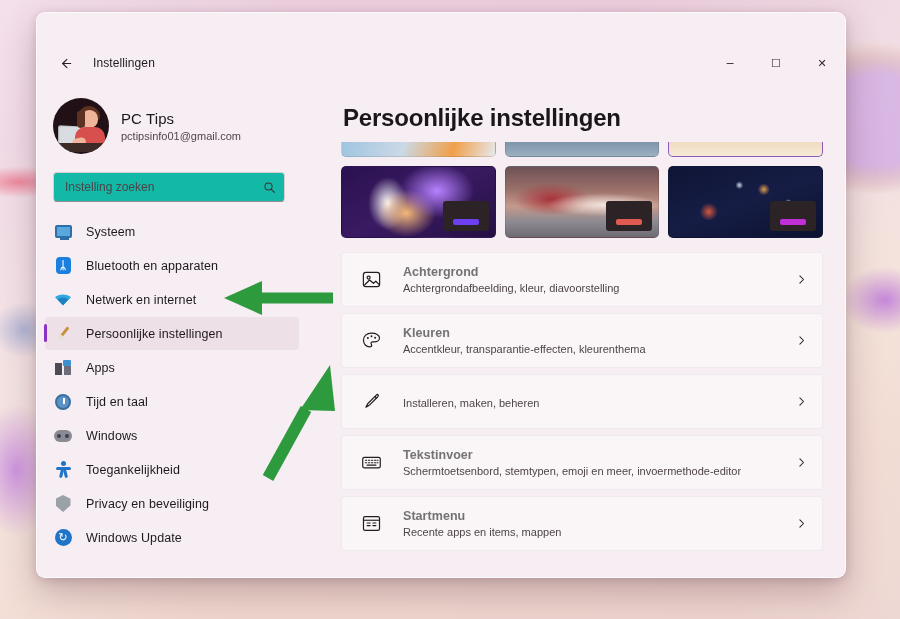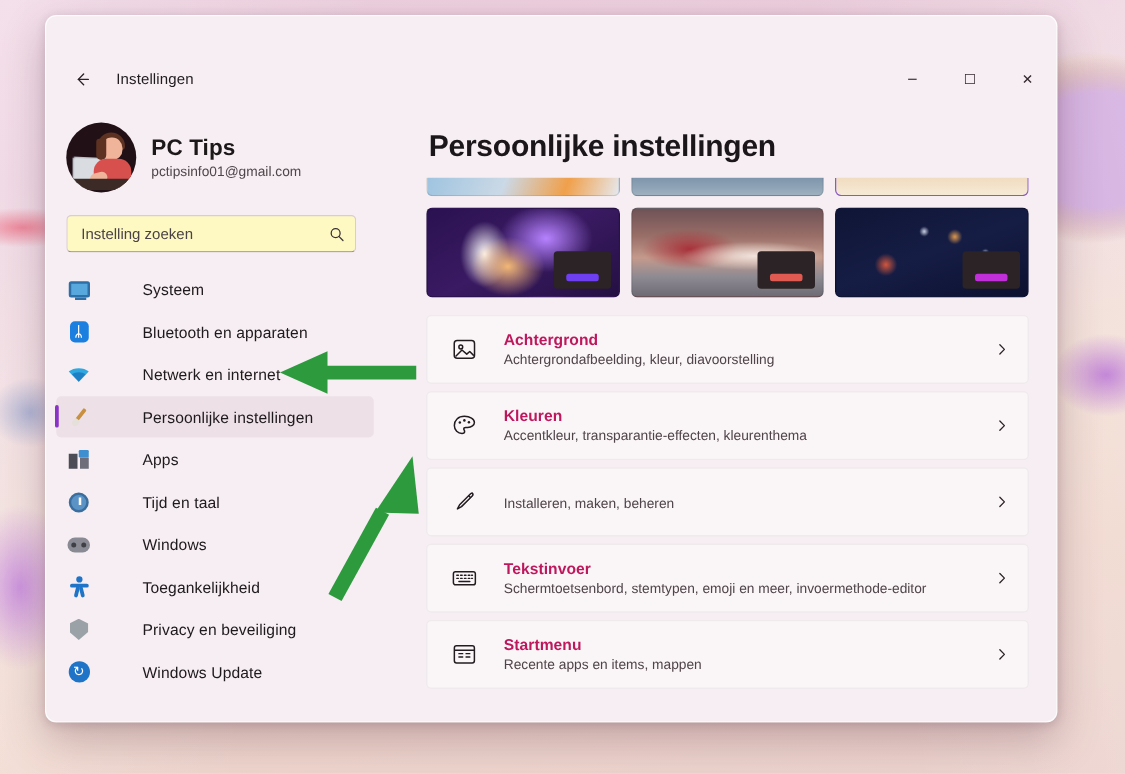--- a/index.html
+++ b/index.html
@@ -93,46 +93,45 @@
   }
   .av-head { position:absolute; width:17px; height:18px; background:#f0b49a; border-radius:48% 48% 46% 46%; left:28px; top:12px; }
   .av-hair { position:absolute; width:22px; height:14px; background:#5d3222; border-radius:11px 11px 3px 3px; left:25px; top:8px; }
   .av-hair2{ position:absolute; width:8px; height:17px; background:#5d3222; border-radius:4px 0 6px 6px; left:24px; top:13px; }
   .av-body { position:absolute; width:30px; height:22px; background:#d8504e; border-radius:10px 10px 0 0; left:22px; top:29px; }
   .av-arm  { position:absolute; width:14px; height:9px; background:#f0b49a; border-radius:5px; left:19px; top:40px; transform:rotate(-14deg); }
   .av-lap  { position:absolute; width:31px; height:20px; background:#d9dde2; border-radius:2px 2px 0 0; left:6px; top:28px; transform: perspective(40px) rotateY(11deg); border:1px solid #b9bfc6; }
   .av-base { position:absolute; width:41px; height:7px; background:#c6ccd3; border-radius:2px; left:3px; top:46px; }
   .av-desk { position:absolute; width:60px; height:9px; background:#3b2a25; left:-2px; bottom:2px; border-radius:3px; }
   .acc-text { margin-left: 12px; overflow: hidden; }
-  .acc-name { font-size: 18px; font-weight: bold; color: #1c181a; letter-spacing: .1px; }
+  .acc-name { font-size: 15px; font-weight: normal; color: #1c181a; letter-spacing: .1px; }
   .acc-mail { font-size: 11px; color: #4f464b; margin-top: 3px; }
 
   .searchwrap { padding: 12px 22px 6px 16px; }
   .searchbox {
     height: 30px; border-radius: 4px;
-    background: #fef9c3;
+    background: #14b8a6;
     border: 1px solid #d9ccd2; border-bottom: 1px solid #9a8d93;
     display: flex; align-items: center;
     padding: 0 8px 0 11px;
   }
   .searchbox input {
     flex: 1 1 auto; border: 0; outline: 0; background: transparent;
     font-family: inherit; font-size: 12px; color: #2a2126;
   }
   .searchbox input::placeholder { color: #4c4347; }
   .search-ico { color: #3a3135; display: flex; }
 
   #navlist { margin-top: 6px; overflow: hidden; }
   .nav-item {
     height: 33px; display: flex; align-items: center;
     margin: 1px 8px 1px 8px;
     padding-left: 8px;
     border-radius: 4px;
     position: relative;
-    gap: 28px;
   }
   .nav-item.selected { background: #ede1e7; }
   .nav-item.selected::before {
     content: ""; position: absolute; left: -1px; top: 7px;
     width: 3px; height: 18px; border-radius: 2px; background: #8b33c7;
   }
   .nav-ico {
     width: 20px; height: 20px; flex: 0 0 20px;
     display: flex; align-items: center; justify-content: center;
     margin-right: 13px;
@@ -229,21 +228,21 @@
     display: flex; align-items: center;
     padding: 0 14px 0 17px;
   }
   .row-ico {
     width: 24px; height: 24px; flex: 0 0 24px;
     margin-right: 20px;
     display: flex; align-items: center; justify-content: center;
     color: #221c20;
   }
   .row-text { flex: 1 1 auto; min-width: 0; }
-  .row-title { font-size: 12.5px; font-weight: bold; color: #be185d; letter-spacing: .05px; }
+  .row-title { font-size: 12.5px; font-weight: bold; color: #737373; letter-spacing: .05px; }
   .row-sub { font-size: 11px; color: #4e4449; margin-top: 3px; }
   .row-chev { color: #2d2429; flex: 0 0 auto; display: flex; }
 
   
   #annotations { position: absolute; inset: 0; pointer-events: none; }
 </style>
 </head>
 <body>
 
 <div id="wallpaper"></div>

